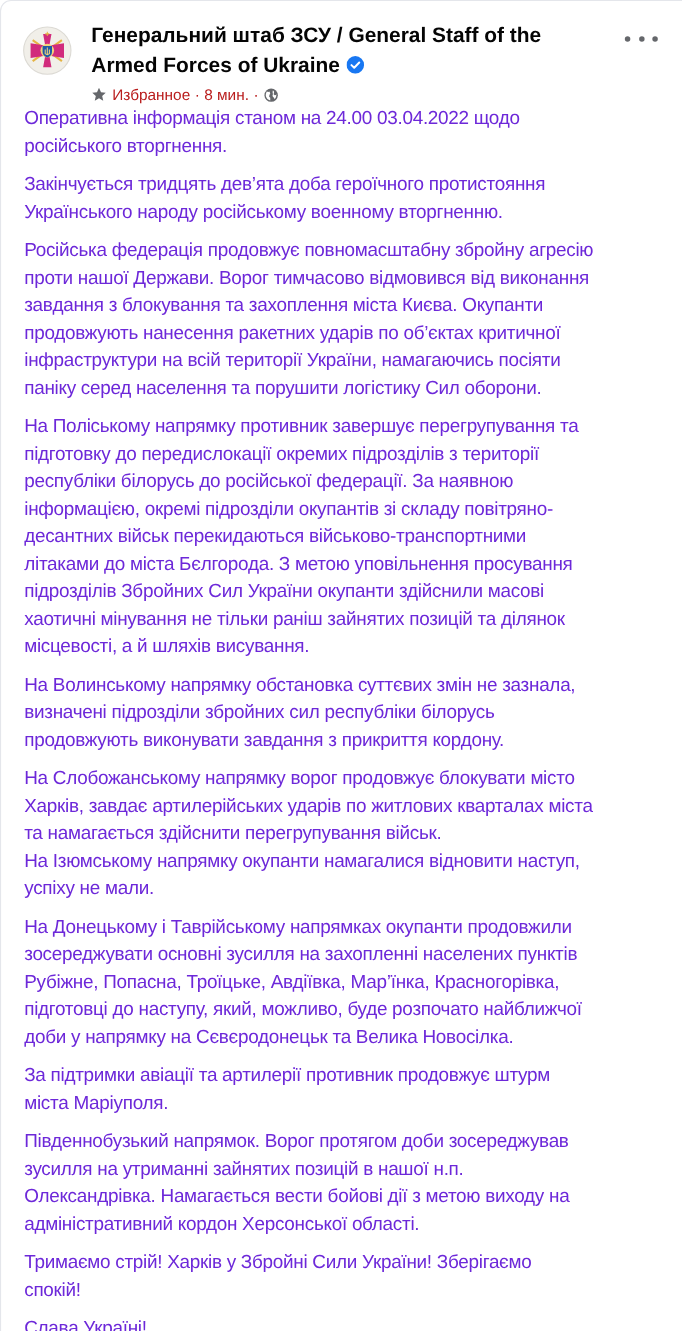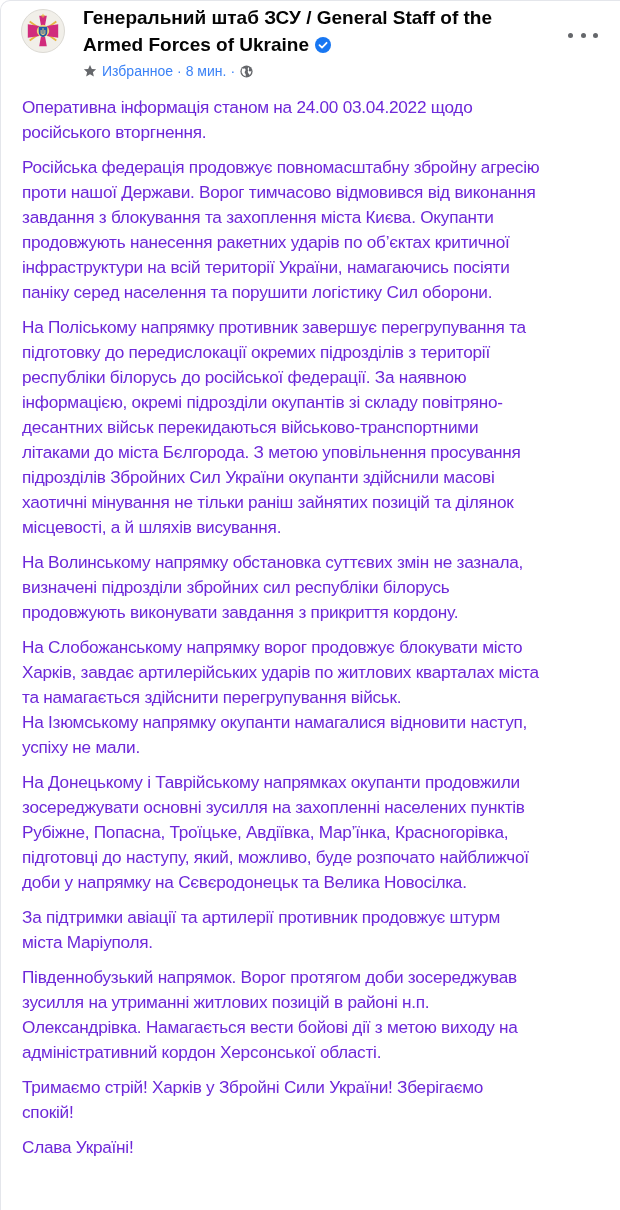--- a/index.html
+++ b/index.html
@@ -19,21 +19,21 @@
       height: 1210px;
       background: #ffffff;
       border-left: 1px solid #e4e6eb;
       border-top: 1px solid #e4e6eb;
       border-top-left-radius: 10px;
     }
     .header {
       position: relative;
       display: flex;
       align-items: flex-start;
-      padding: 3px 16px 0 20px;
+      padding: 18px 16px 0 20px;
       height: 88px;
     }
     .avatar {
       width: 44px;
       height: 44px;
       border-radius: 50%;
       background: #f1efe9;
       border: 1px solid #dcdad4;
       margin-top: 5px;
       margin-right: 18px;
@@ -56,21 +56,21 @@
       display: inline-block;
       width: 16px;
       height: 16px;
       vertical-align: -2px;
       margin-left: 6px;
     }
     .meta {
       display: flex;
       align-items: center;
       font-size: 14px;
-      color: #3b82f6;
+      color: #b91c1c;
       margin-top: 4px;
       line-height: 18px;
     }
     .meta .star { width: 14px; height: 14px; margin-right: 5px; }
     .meta .dot { margin: 0 4px; }
     .meta .globe { width: 13px; height: 13px; margin-left: 1px; }
     .more-button {
       position: absolute;
       right: 22px;
       top: 24px;
@@ -146,20 +146,22 @@
     <div class="more-button">
       <span></span>
       <span></span>
       <span></span>
     </div>
   </div>
 
   <div class="body">
     <div class="para">Оперативна інформація станом на 24.00 03.04.2022 щодо
 російського вторгнення.</div>
+    <div class="para">Закінчується тридцять дев’ята доба героїчного протистояння
+Українського народу російському военному вторгненню.</div>
     <div class="para">Російська федерація продовжує повномасштабну збройну агресію
 проти нашої Держави. Ворог тимчасово відмовився від виконання
 завдання з блокування та захоплення міста Києва. Окупанти
 продовжують нанесення ракетних ударів по об’єктах критичної
 інфраструктури на всій території України, намагаючись посіяти
 паніку серед населення та порушити логістику Сил оборони.</div>
     <div class="para">На Поліському напрямку противник завершує перегрупування та
 підготовку до передислокації окремих підрозділів з території
 республіки білорусь до російської федерації. За наявною
 інформацією, окремі підрозділи окупантів зі складу повітряно-
@@ -177,20 +179,20 @@
 На Ізюмському напрямку окупанти намагалися відновити наступ,
 успіху не мали.</div>
     <div class="para">На Донецькому і Таврійському напрямках окупанти продовжили
 зосереджувати основні зусилля на захопленні населених пунктів
 Рубіжне, Попасна, Троїцьке, Авдіївка, Мар’їнка, Красногорівка,
 підготовці до наступу, який, можливо, буде розпочато найближчої
 доби у напрямку на Сєвєродонецьк та Велика Новосілка.</div>
     <div class="para">За підтримки авіації та артилерії противник продовжує штурм
 міста Маріуполя.</div>
     <div class="para">Південнобузький напрямок. Ворог протягом доби зосереджував
-зусилля на утриманні житлових позицій в районі н.п.
+зусилля на утриманні зайнятих позицій в нашої н.п.
 Олександрівка. Намагається вести бойові дії з метою виходу на
 адміністративний кордон Херсонської області.</div>
     <div class="para">Тримаємо стрій! Харків у Збройні Сили України! Зберігаємо
 спокій!</div>
     <div class="para">Слава Україні!</div>
   </div>
 </div>
 
 </body></html>

